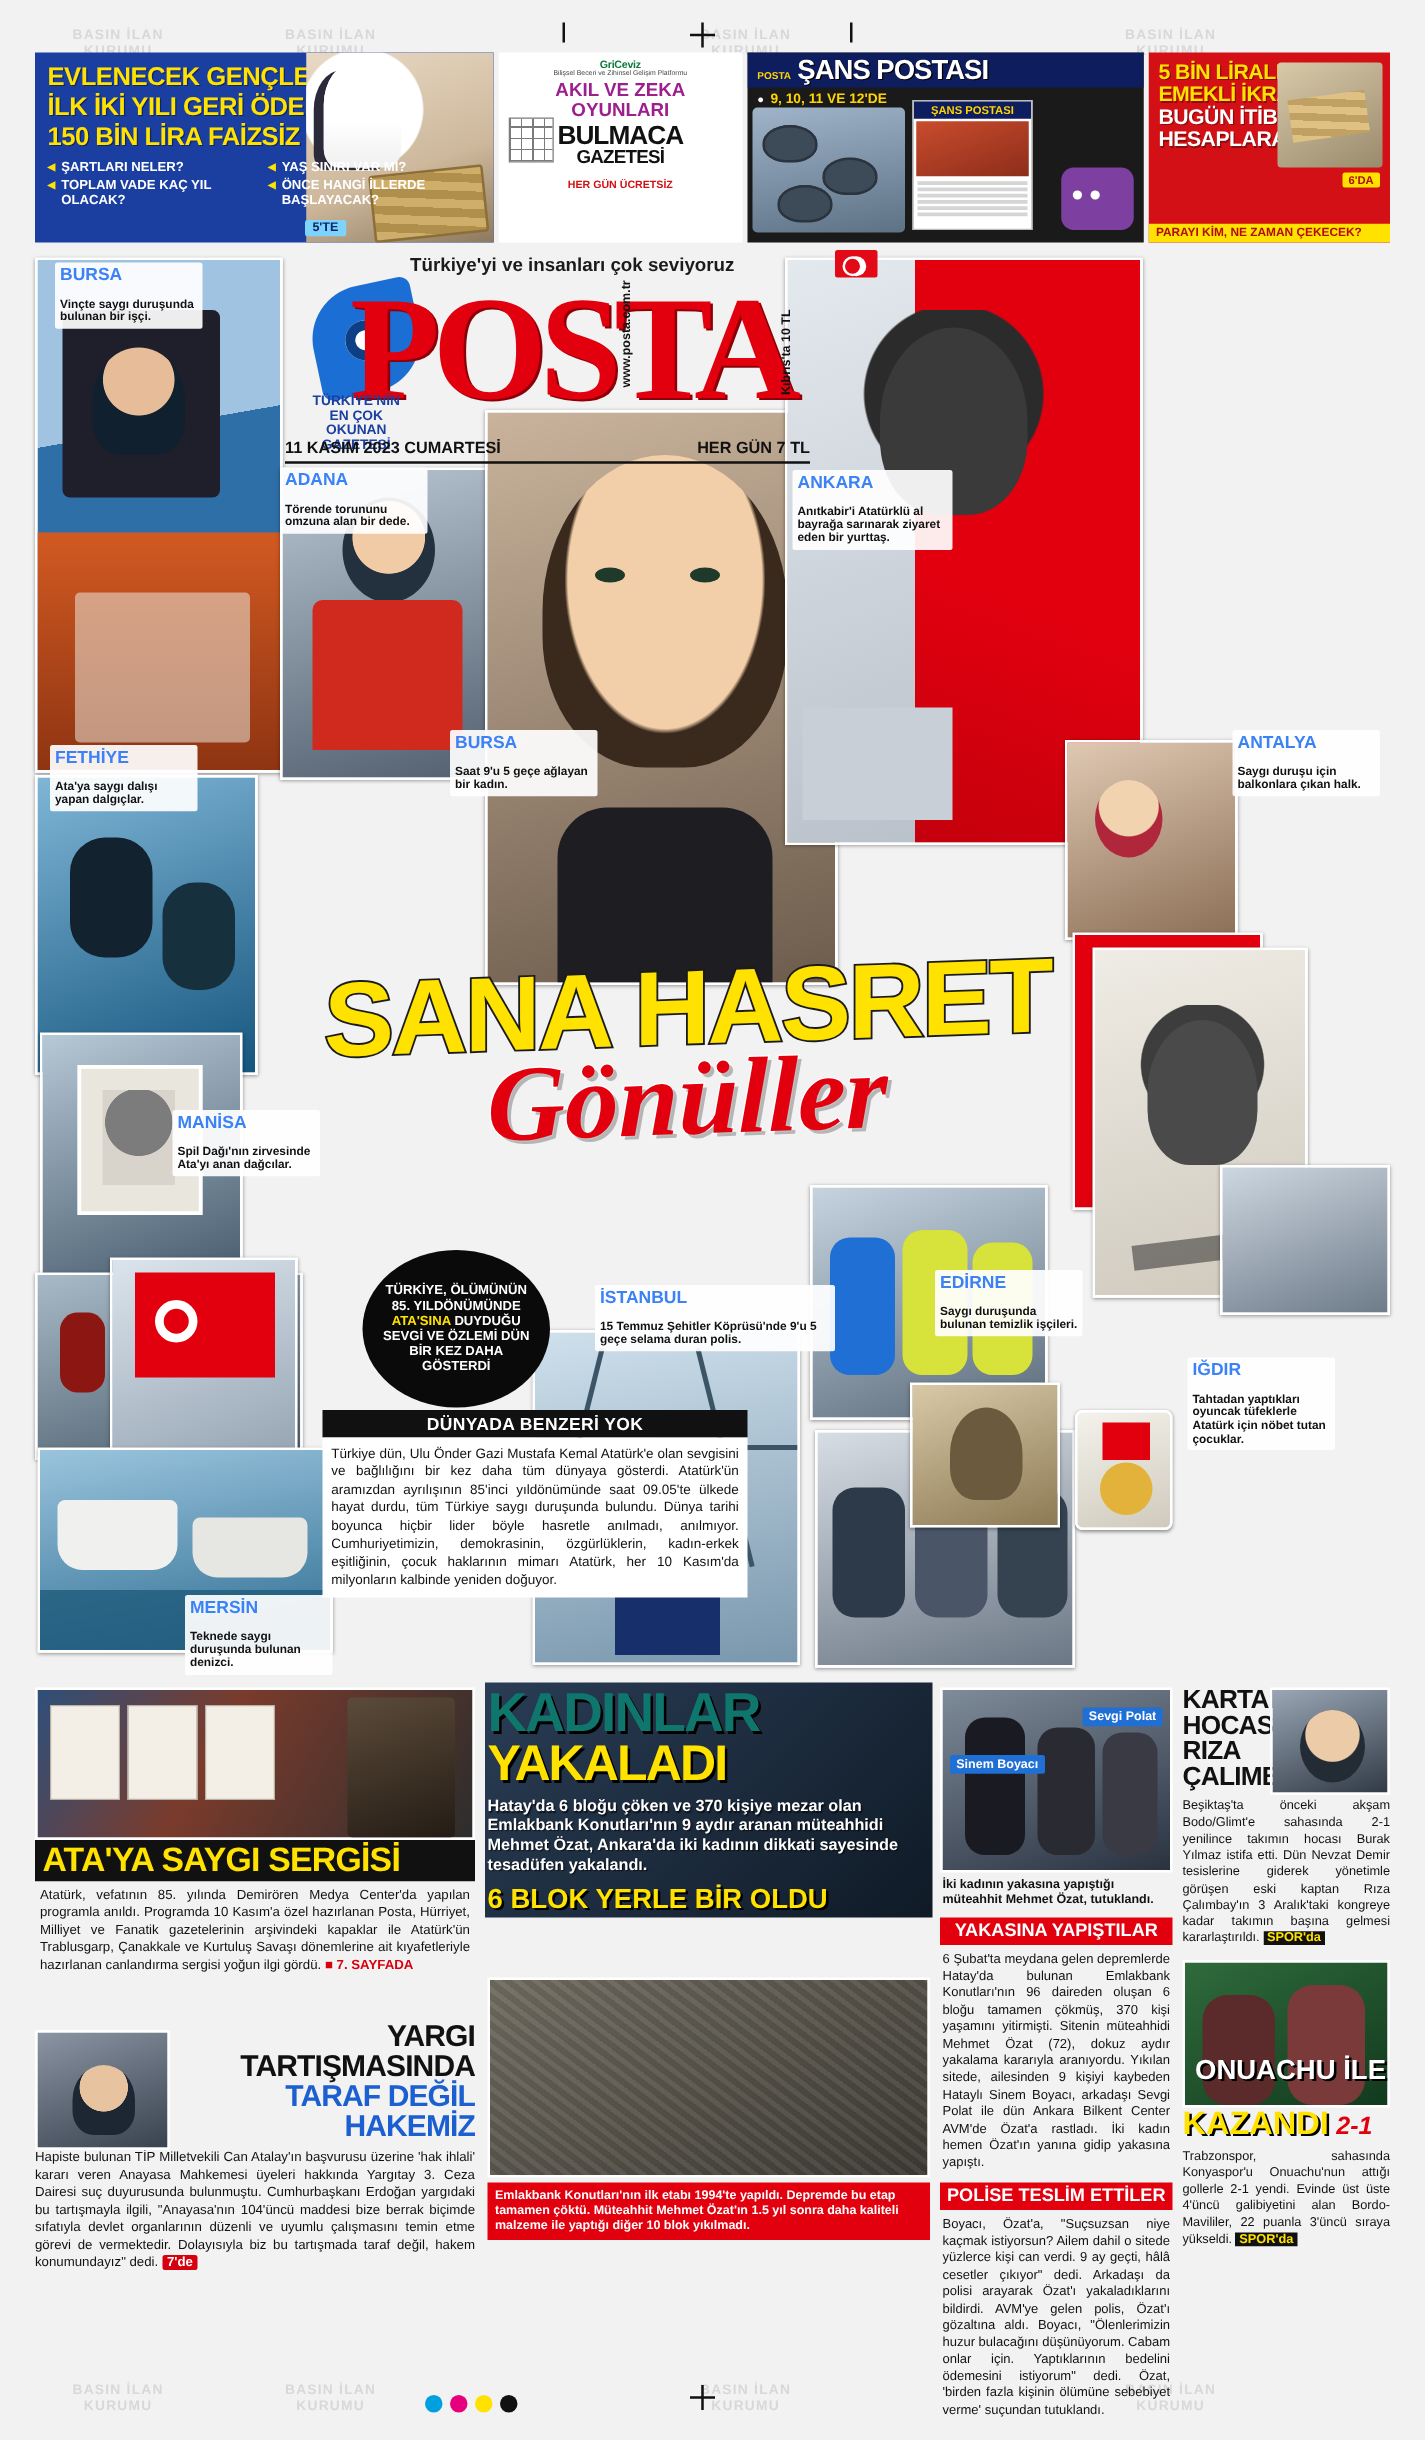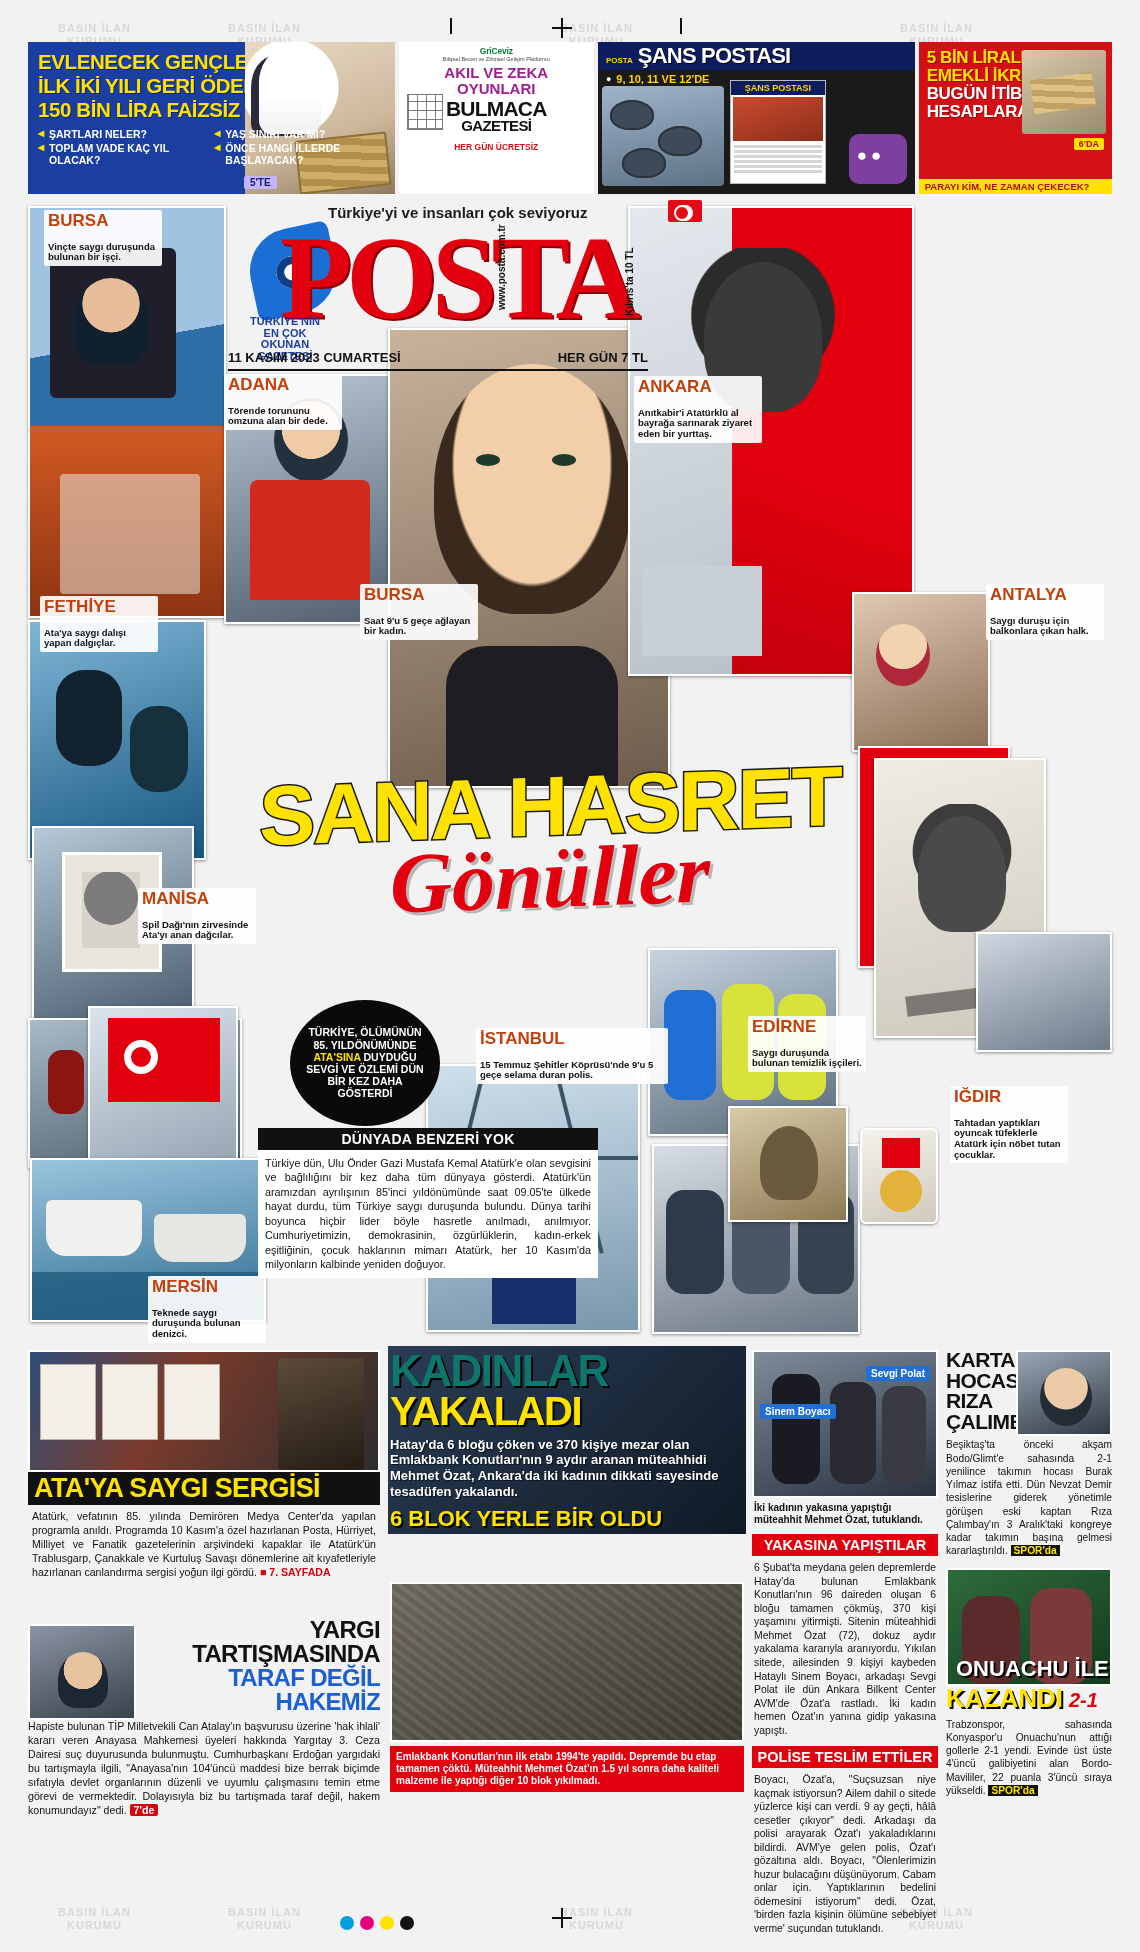--- a/index.html
+++ b/index.html
@@ -57,21 +57,21 @@
   .p1-bullets { margin-top: 7px; display: grid; grid-template-columns: 1fr 1fr; gap: 1px 6px; }
   .p1-b {
     color: #fff; font-size: 10.5px; font-weight: 700; line-height: 1.18;
     position: relative; padding-left: 11px;
   }
   .p1-b:before {
     content: "\25C0"; position: absolute; left: 0; top: 1px; color: #ffe200; font-size: 8px;
   }
   .p1-badge {
     position: absolute; right: 118px; bottom: 5px;
-    background: #c4b5fd; color: #0c2469; font-weight: 900; font-size: 10px;
+    background: #7dd3fc; color: #0c2469; font-weight: 900; font-size: 10px;
     padding: 1px 6px; border-radius: 2px;
   }
   .p1-photo {
     position: absolute; right: 0; top: 0; width: 150px; height: 100%;
     background:
       radial-gradient(circle at 30% 30%, #fff 0 32%, rgba(255,255,255,0) 33%),
       linear-gradient(160deg,#e9d9c4,#cdb89c 60%,#8d7a5e);
   }
   .p1-photo .couple {
     position: absolute; left: 14px; top: 8px; width: 62px; height: 84px;
@@ -238,21 +238,21 @@
   }
   .ph { position: absolute; overflow: hidden; border: 2px solid #fff; box-shadow: 0 1px 3px rgba(0,0,0,.4); }
 
   
   .cap {
     position: absolute; z-index: 9; width: 118px;
     background: rgba(255,255,255,.92);
     padding: 2px 4px 3px; border-radius: 2px;
   }
   .cap .city {
-    color: #c2410c; font-weight: 900; font-size: 17px; line-height: 1.05;
+    color: #3b82f6; font-weight: 900; font-size: 14px; line-height: 1.05;
     display: block; margin-bottom: 1px;
   }
   .cap .txt { font-size: 9.5px; font-weight: 700; color: #111; line-height: 1.12; display: block; margin-top: 12px; }
 
   
   .headline-wrap { position: absolute; left: 200px; top: 770px; width: 700px; z-index: 12; }
   .hl-sana {
     font-size: 84px; font-weight: 900; color: #ffe200; line-height: .88;
     letter-spacing: -2px; text-align: center;
     -webkit-text-stroke: 3px #1b1b1b;
@@ -755,21 +755,21 @@
       </div>
       <div class="r3-h" style="width:74px;">KARTAL'IN HOCASI RIZA ÇALIMBAY</div>
       <div class="r3-body">
         <span>Beşiktaş'ta önceki akşam Bodo/Glimt'e sahasında 2-1 yenilince takımın hocası Burak Yılmaz istifa etti. Dün Nevzat Demir tesislerine giderek yönetimle görüşen eski kaptan Rıza Çalımbay'ın 3 Aralık'taki kongreye kadar takımın başına gelmesi kararlaştırıldı.</span>
         <span class="spor">SPOR'da</span>
       </div>
 
       <div class="r3-sport-img">
         <div style="position:absolute;left:14px;top:26px;width:58px;height:88px;background:#5b2b2b;border-radius:20px;"></div>
         <div style="position:absolute;left:82px;top:18px;width:62px;height:96px;background:#7a3a3a;border-radius:20px;"></div>
-        <div style="position:absolute;left:8px;bottom:4px;">
+        <div style="position:absolute;left:8px;bottom:16px;">
           <span class="r3-sh">ONUACHU İLE</span>
         </div>
       </div>
       <div style="display:flex;align-items:baseline;gap:6px;">
         <span class="r3-sh2">KAZANDI</span>
         <span class="score" style="color:#e2000f;">2-1</span>
       </div>
       <div class="r3-body">
         <span>Trabzonspor, sahasında Konyaspor'u Onuachu'nun attığı gollerle 2-1 yendi. Evinde üst üste 4'üncü galibiyetini alan Bordo-Mavililer, 22 puanla 3'üncü sıraya yükseldi.</span>
         <span class="spor">SPOR'da</span>

